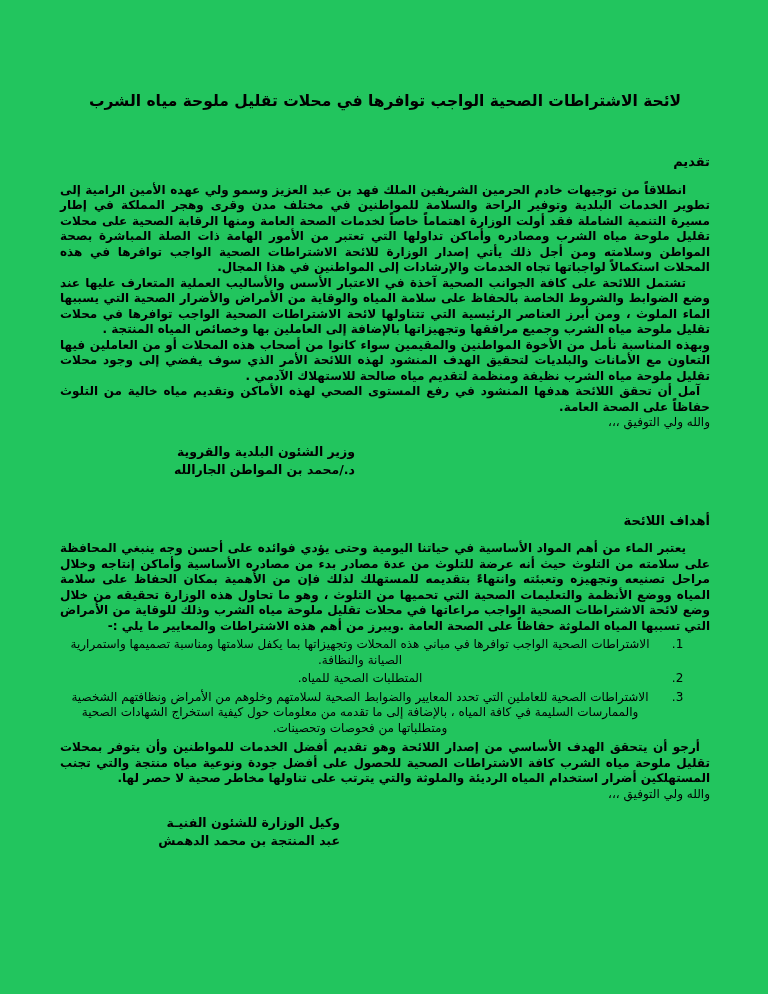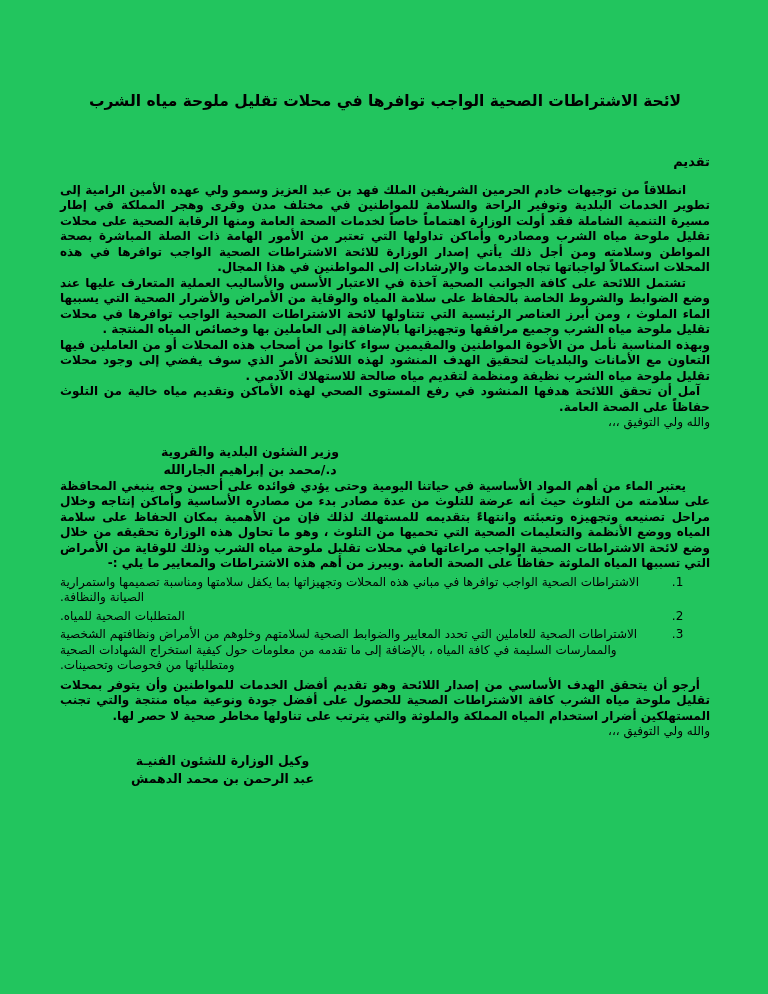--- a/index.html
+++ b/index.html
@@ -42,41 +42,40 @@
   }
   .indent { text-indent: 24px; }
   .indent-sm { text-indent: 10px; }
   .closing-line {
     margin: 0;
   }
   .signature {
     font-weight: 700;
     font-size: 12.5px;
     line-height: 18px;
-    text-align: center;
   }
   .sig-minister {
     width: 210px;
     margin: 12px 355px 0 0;
   }
   .sig-deputy {
     width: 235px;
     margin: 12px 370px 0 0;
   }
   ol.obj-list {
     margin: 3px 0 4px 0;
     padding: 0 42px 0 0;
     list-style: decimal;
   }
   ol.obj-list li {
     padding-right: 8px;
     margin: 0 0 3px 0;
   }
-  li.li-centered { text-align: left; }
-  li.li-right { text-align: left; }
+  li.li-centered { text-align: center; }
+  li.li-right { text-align: center; }
 </style>
 </head>
 <body>
 
 <div class="page">
 
   <h1 class="doc-title">لائحة الاشتراطات الصحية الواجب توافرها في محلات تقليل ملوحة مياه الشرب</h1>
 
   <section>
     <h2 class="sec-heading intro-heading">تقديم</h2>
@@ -86,37 +85,38 @@
     <p class="para indent">تشتمل اللائحة على كافة الجوانب الصحية آخذة في الاعتبار الأسس والأساليب العملية المتعارف عليها عند وضع الضوابط والشروط الخاصة بالحفاظ على سلامة المياه والوقاية من الأمراض والأضرار الصحية التي يسببها الماء الملوث ، ومن أبرز العناصر الرئيسية التي تتناولها لائحة الاشتراطات الصحية الواجب توافرها في محلات تقليل ملوحة مياه الشرب وجميع مرافقها وتجهيزاتها بالإضافة إلى العاملين بها وخصائص المياه المنتجة .</p>
 
     <p class="para">وبهذه المناسبة نأمل من الأخوة المواطنين والمقيمين سواء كانوا من أصحاب هذه المحلات أو من العاملين فيها التعاون مع الأمانات والبلديات لتحقيق الهدف المنشود لهذه اللائحة الأمر الذي سوف يفضي إلى وجود محلات تقليل ملوحة مياه الشرب نظيفة ومنظمة لتقديم مياه صالحة للاستهلاك الآدمي .</p>
 
     <p class="para indent-sm">آمل أن تحقق اللائحة هدفها المنشود في رفع المستوى الصحي لهذه الأماكن وتقديم مياه خالية من التلوث حفاظاً على الصحة العامة.</p>
 
     <p class="closing-line">والله ولي التوفيق ،،،</p>
 
     <div class="signature sig-minister">
       <div>وزير الشئون البلدية والقروية</div>
-      <div>د./محمد بن إبراهيم الجارالله</div>
+      <div>د./محمد بن المواطن الجارالله</div>
     </div>
   </section>
 
   <section>
+    <h2 class="sec-heading objectives-heading">أهداف اللائحة</h2>
 
     <p class="para indent">يعتبر الماء من أهم المواد الأساسية في حياتنا اليومية وحتى يؤدي فوائده على أحسن وجه ينبغي المحافظة على سلامته من التلوث حيث أنه عرضة للتلوث من عدة مصادر بدء من مصادره الأساسية وأماكن إنتاجه وخلال مراحل تصنيعه وتجهيزه وتعبئته وانتهاءً بتقديمه للمستهلك لذلك فإن من الأهمية بمكان الحفاظ على سلامة المياه ووضع الأنظمة والتعليمات الصحية التي تحميها من التلوث ، وهو ما تحاول هذه الوزارة تحقيقه من خلال وضع لائحة الاشتراطات الصحية الواجب مراعاتها في محلات تقليل ملوحة مياه الشرب وذلك للوقاية من الأمراض التي تسببها المياه الملوثة حفاظاً على الصحة العامة .ويبرز من أهم هذه الاشتراطات والمعايير ما يلي :-</p>
 
     <ol class="obj-list">
       <li class="li-centered">الاشتراطات الصحية الواجب توافرها في مباني هذه المحلات وتجهيزاتها بما يكفل سلامتها ومناسبة تصميمها واستمرارية الصيانة والنظافة.</li>
       <li class="li-right">المتطلبات الصحية للمياه.</li>
       <li class="li-centered">الاشتراطات الصحية للعاملين التي تحدد المعايير والضوابط الصحية لسلامتهم وخلوهم من الأمراض ونظافتهم الشخصية والممارسات السليمة في كافة المياه ، بالإضافة إلى ما تقدمه من معلومات حول كيفية استخراج الشهادات الصحية ومتطلباتها من فحوصات وتحصينات.</li>
     </ol>
 
-    <p class="para indent-sm">أرجو أن يتحقق الهدف الأساسي من إصدار اللائحة وهو تقديم أفضل الخدمات للمواطنين وأن يتوفر بمحلات تقليل ملوحة مياه الشرب كافة الاشتراطات الصحية للحصول على أفضل جودة ونوعية مياه منتجة والتي تجنب المستهلكين أضرار استخدام المياه المملكة والملوثة والتي يترتب على تناولها مخاطر صحية لا حصر لها.</p>
+    <p class="para indent-sm">أرجو أن يتحقق الهدف الأساسي من إصدار اللائحة وهو تقديم أفضل الخدمات للمواطنين وأن يتوفر بمحلات تقليل ملوحة مياه الشرب كافة الاشتراطات الصحية للحصول على أفضل جودة ونوعية مياه منتجة والتي تجنب المستهلكين أضرار استخدام المياه الرديئة والملوثة والتي يترتب على تناولها مخاطر صحية لا حصر لها.</p>
 
     <p class="closing-line">والله ولي التوفيق ،،،</p>
 
     <div class="signature sig-deputy">
       <div>وكيل الوزارة للشئون الفنيـة</div>
-      <div>عبد الرحمن بن محمد الدهمش</div>
+      <div>عبد المنتجة بن محمد الدهمش</div>
     </div>
   </section>
 
 </div>
 
 </body></html>

